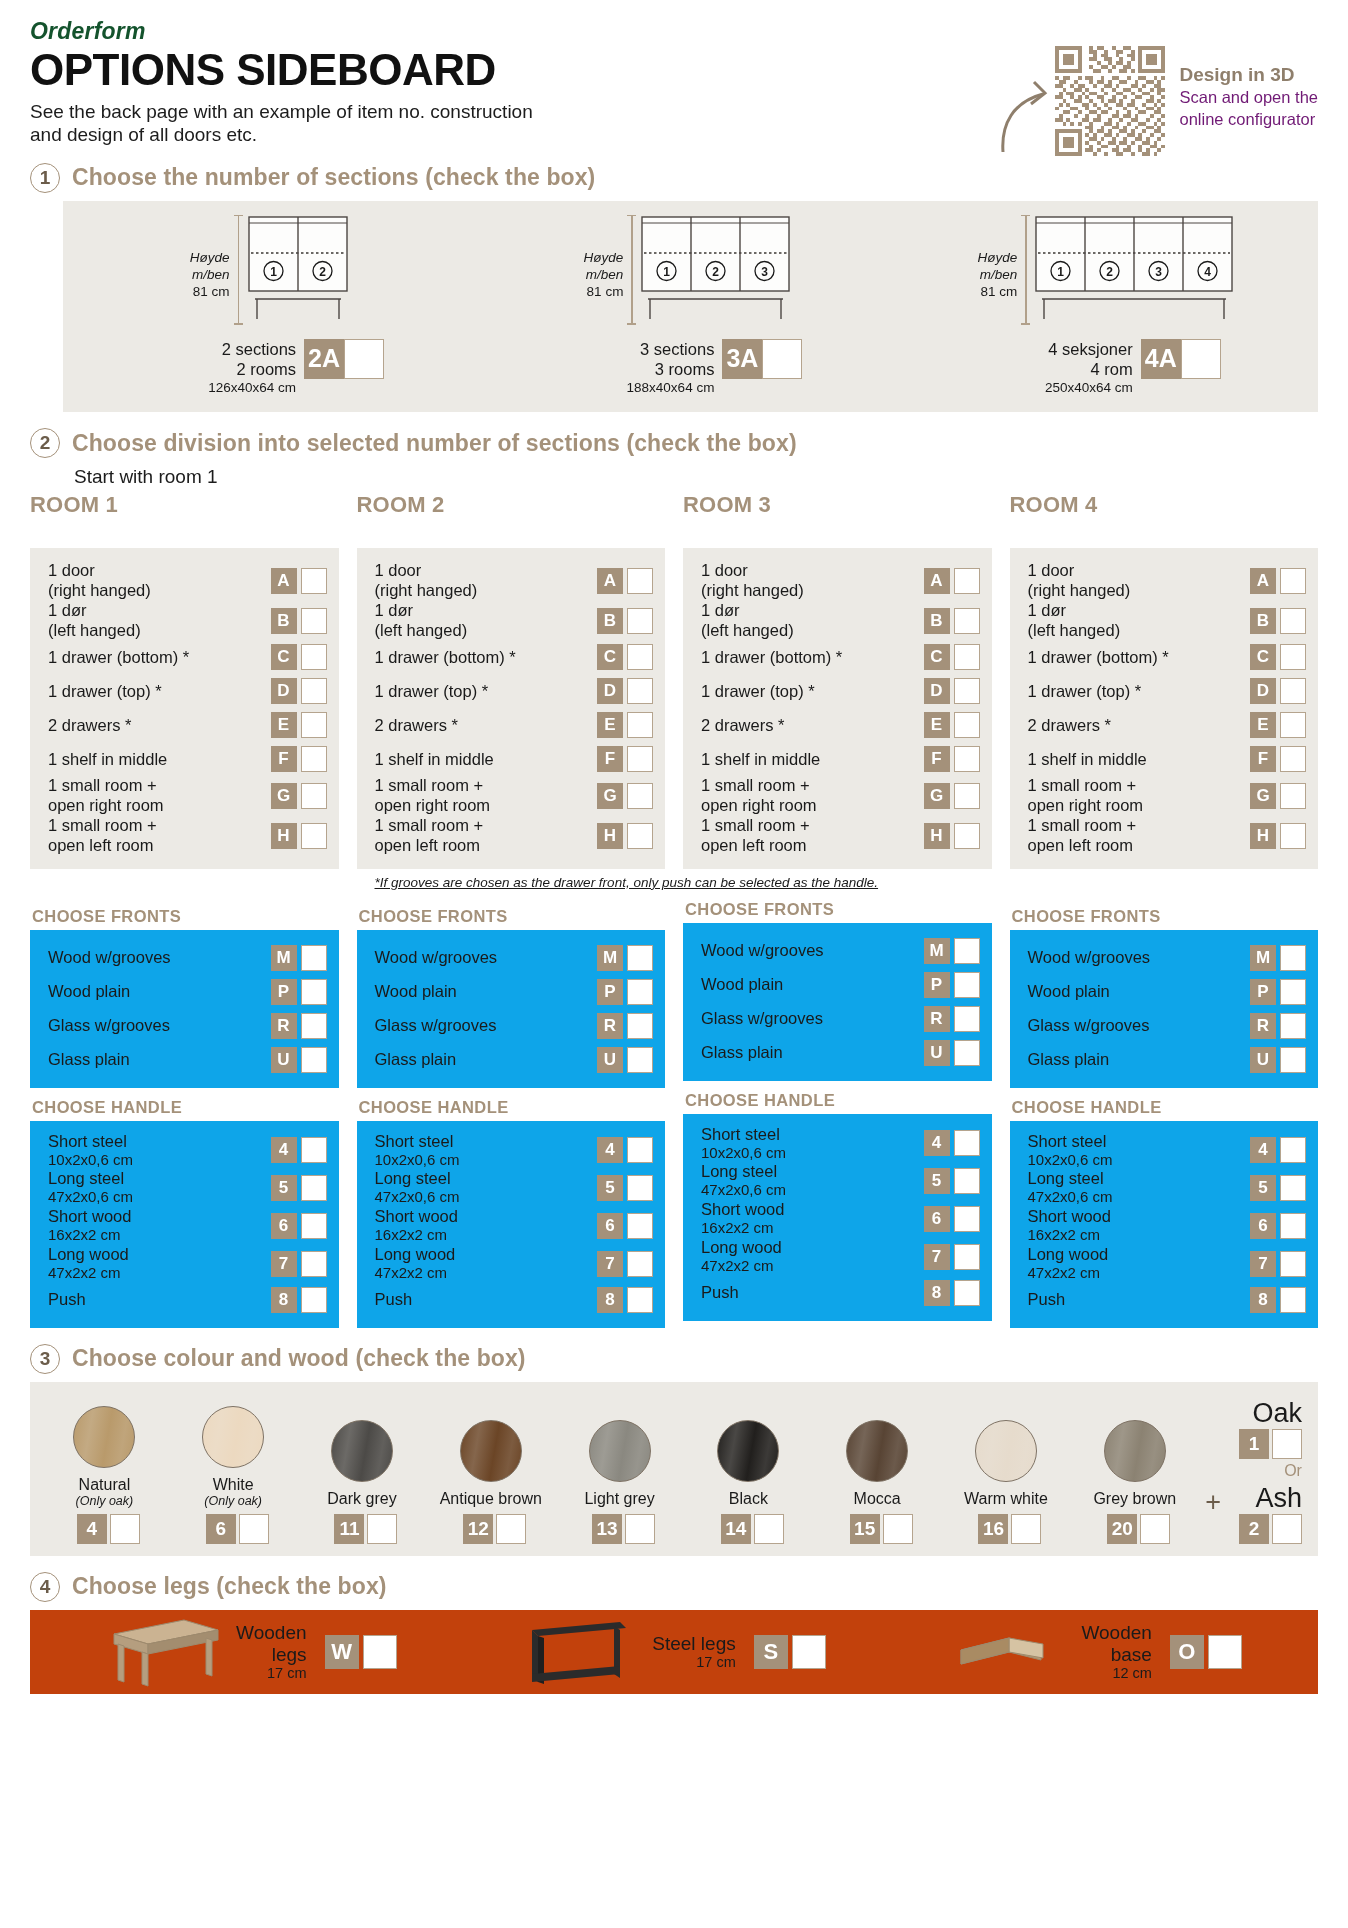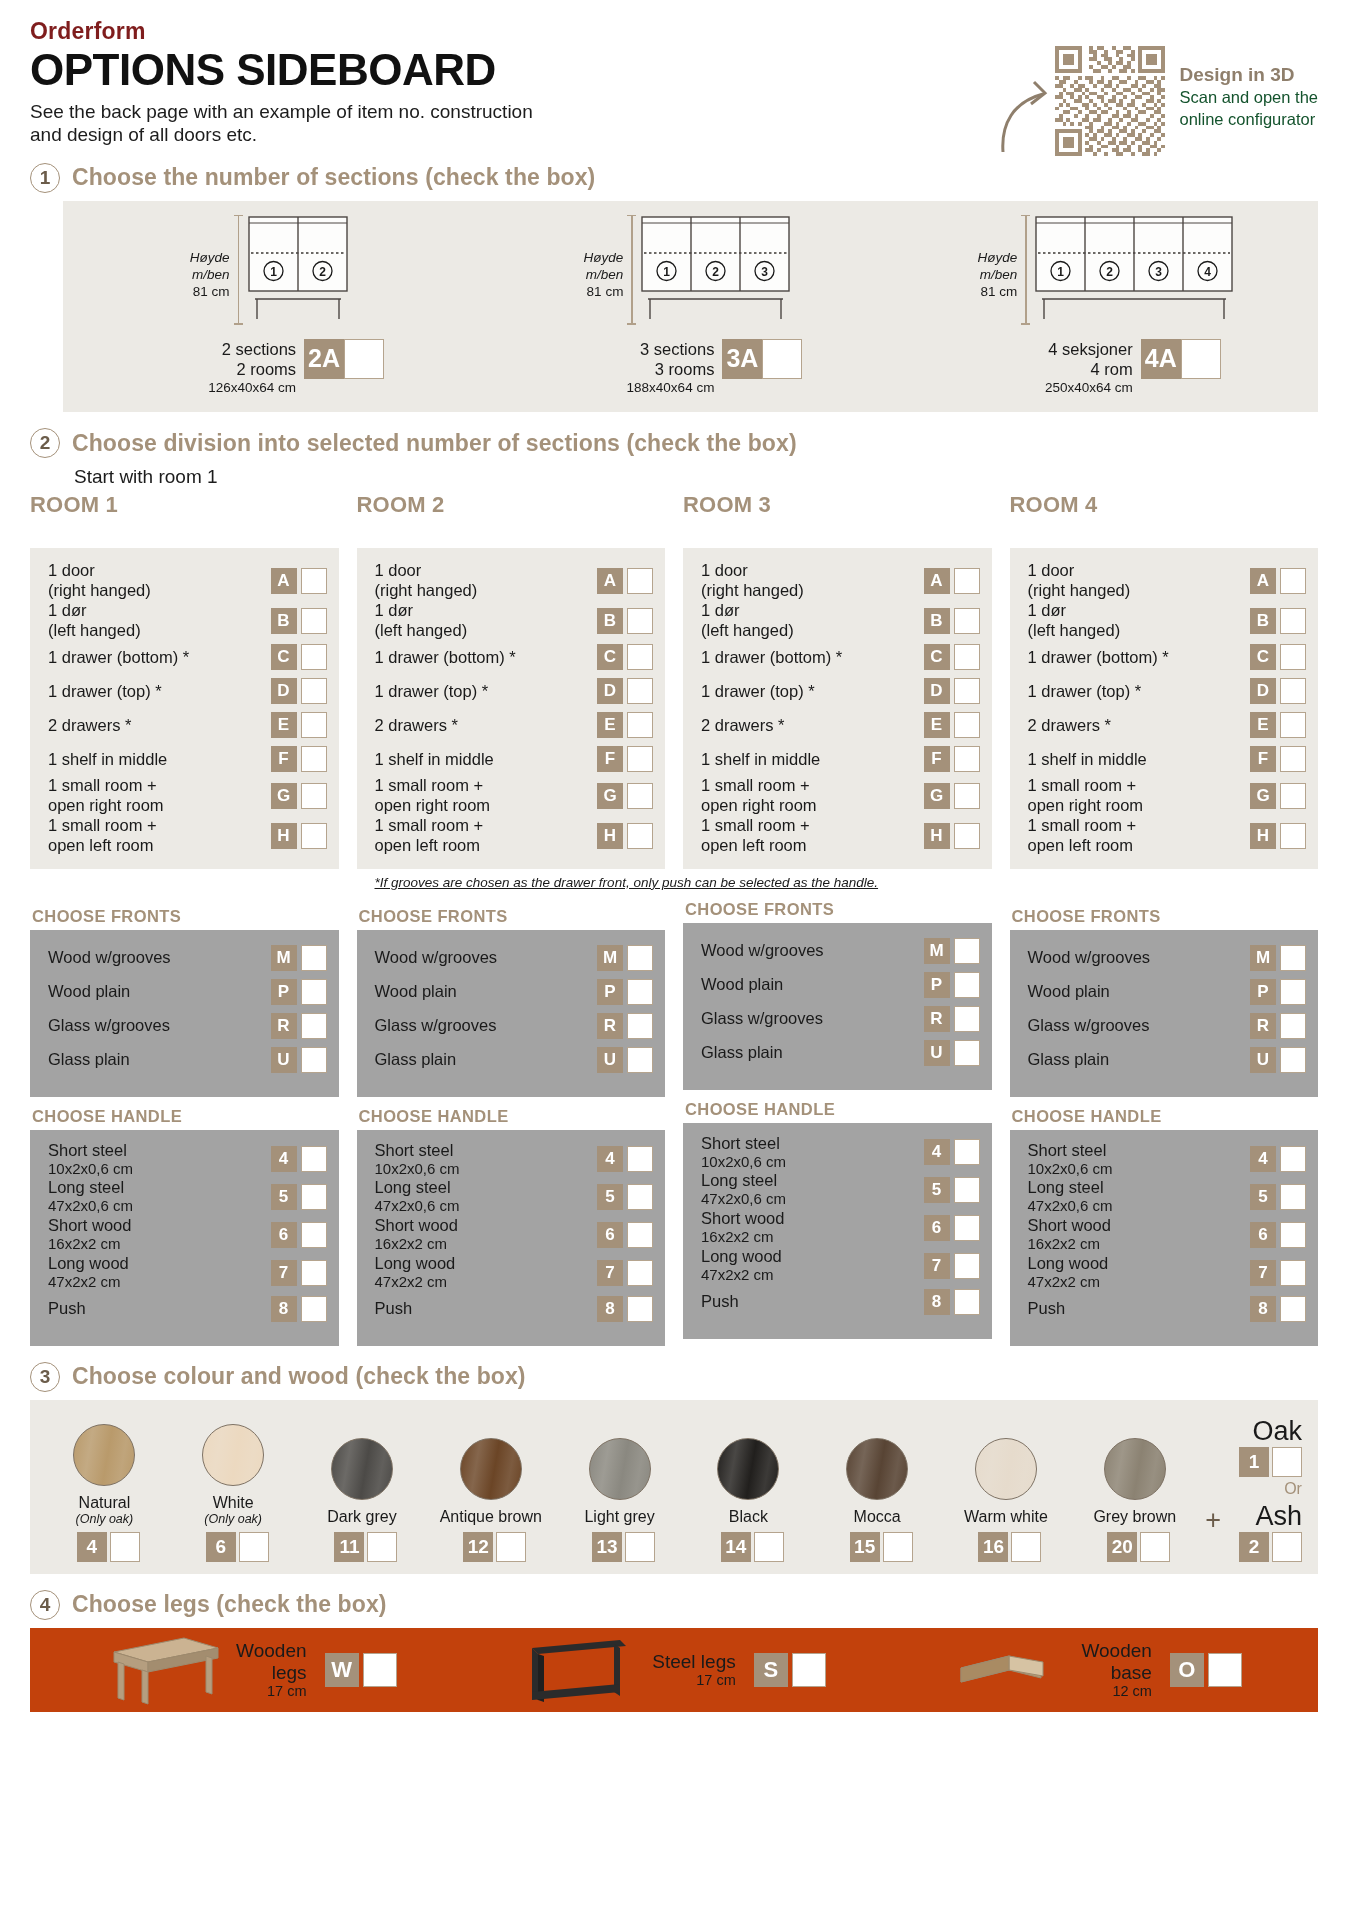--- a/index.html
+++ b/index.html
@@ -8,30 +8,30 @@
     background: #ffffff;
     font-family: "Liberation Sans", sans-serif;
     color: #1a1a1a;
     position: relative;
     overflow: hidden;
   }
   .page { padding: 18px 30px 0 30px; position: relative; height: 100%; }
 
   
   .hdr { position: relative; }
-  .hdr-kicker { color: #7f1d1d; font-size: 23px; font-weight: bold; letter-spacing: .2px; }
+  .hdr-kicker { color: #14532d; font-size: 23px; font-weight: bold; letter-spacing: .2px; font-style: italic; }
   .hdr-title { font-size: 44px; font-weight: bold; letter-spacing: -0.5px; line-height: 1.08; margin-top: 1px; color:#111; }
   .hdr-sub { font-size: 19px; line-height: 1.24; margin-top: 6px; color:#1c1c1c; }
 
   .qr-block { position: absolute; right: 0; top: 28px; display: flex; align-items: flex-start; gap: 14px; }
   .qr-arrow { position: absolute; left: -58px; top: 30px; width: 56px; height: 78px; }
   .qr-img { width: 110px; height: 110px; }
   .qr-txt { padding-top: 18px; }
   .qr-title { font-size: 19px; font-weight: bold; color: #8f7f6c; line-height: 1.2; }
-  .qr-line { font-size: 16.5px; color: #14532d; line-height: 1.32; }
+  .qr-line { font-size: 16.5px; color: #701a75; line-height: 1.32; }
 
   
   .step { display: flex; align-items: center; gap: 12px; margin: 16px 0 8px 0; position: relative; }
   .step-num {
     width: 30px; height: 30px; border-radius: 50%;
     border: 1.6px solid #a4917a; color: #6b5c4a;
     font-size: 19px; font-weight: bold;
     display: flex; align-items: center; justify-content: center;
     flex: 0 0 auto; background:#fff;
   }
@@ -70,21 +70,21 @@
   .room-title { font-size: 22px; font-weight: bold; color: #a4917a; margin-bottom: 6px; letter-spacing:.2px; }
   .opt-panel { background: #eceae5; padding: 13px 12px 13px 18px; margin-top: 30px; }
   .opt-row { display: flex; align-items: center; justify-content: space-between; min-height: 34px; }
   .opt-label { font-size: 16.5px; line-height: 1.2; padding-right: 8px; }
   .t2 .code-tag { width: 26px; height: 26px; font-size: 17px; }
   .t2 .code-box { width: 26px; height: 26px; margin-left: 4px; }
 
   .footnote { font-size: 13.5px; font-style: italic; text-align: left; margin: 6px 0 4px 0; text-decoration: underline; }
 
   .sub-head { font-size: 16.5px; font-weight: bold; color: #a4917a; letter-spacing: .4px; margin: 10px 0 4px 2px; }
-  .fronts-panel, .handle-panel { background: #a3a3a3; padding: 11px 12px 20px 18px; }
+  .fronts-panel, .handle-panel { background: #0ea5e9; padding: 11px 12px 11px 18px; }
   .handle-label .nm { font-size: 16.5px; line-height: 1.15; }
   .handle-label .dim { font-size: 15px; line-height: 1.25; }
 
   
   .colour-panel { background: #eceae5; padding: 16px 10px 12px 10px; display: flex; align-items: flex-end; }
   .sw-col { flex: 1; display: flex; flex-direction: column; align-items: center; }
   .sw { width: 62px; height: 62px; border-radius: 50%; border: 1px solid #7e7264; }
   .sw-name { font-size: 16px; margin-top: 8px; text-align: center; line-height:1.15; }
   .sw-note { font-size: 12.5px; font-style: italic; text-align: center; line-height:1.15; }
   .sw-codes { display: flex; margin-top: 5px; }

